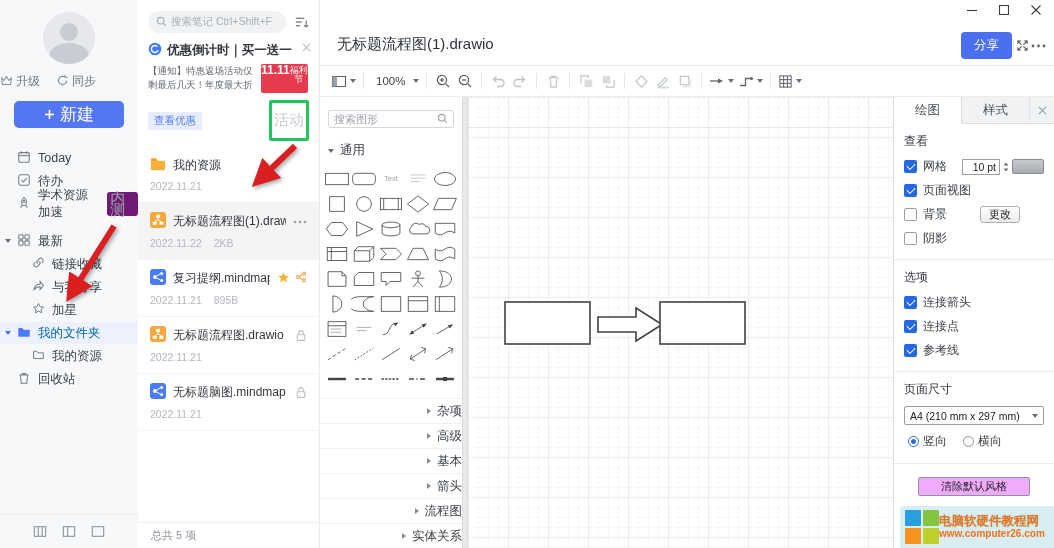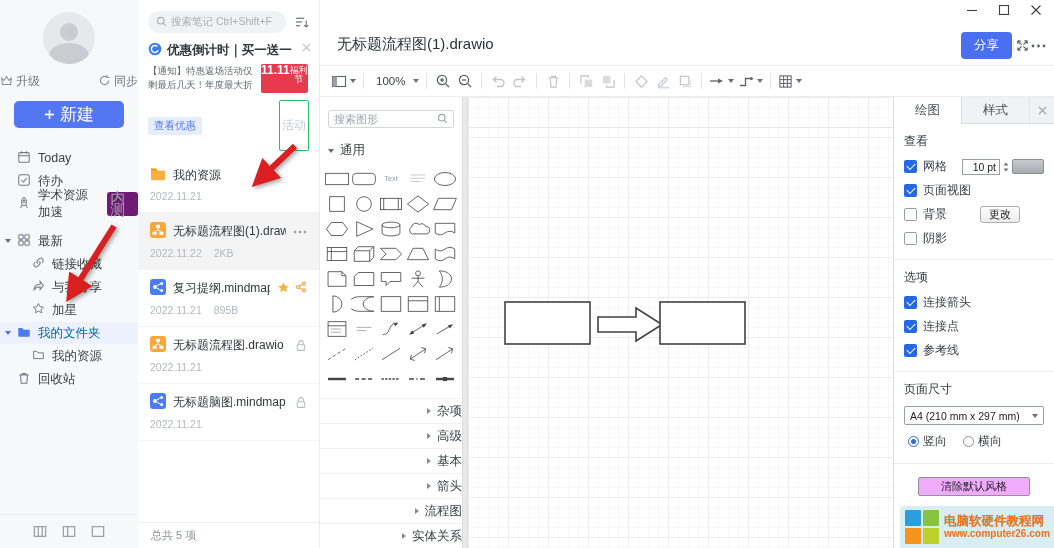--- a/index.html
+++ b/index.html
@@ -5,21 +5,21 @@
 *{margin:0;padding:0;box-sizing:border-box}
 html,body{width:1054px;height:548px;overflow:hidden}
 body{font-family:"Liberation Sans","DejaVu Sans",sans-serif;background:#fff;color:#33373d;font-size:13px}
 .app{position:relative;width:1054px;height:548px;display:flex;overflow:hidden}
 
 
 .sidebar{width:138px;flex-shrink:0;background:#f7f8fa;position:relative;padding-top:12px}
 .avatar{width:52px;height:52px;border-radius:50%;background:#e6e8ec;margin:0 auto;position:relative;overflow:hidden}
 .av-head{position:absolute;left:17px;top:11px;width:18px;height:18px;border-radius:50%;background:#c9ccd2}
 .av-body{position:absolute;left:6px;top:31px;width:40px;height:26px;border-radius:50% 50% 0 0;background:#c9ccd2}
-.account-row{display:flex;justify-content:space-between;gap:16px;margin-top:9px;font-size:12px;color:#6e737c}
+.account-row{display:flex;justify-content:flex-start;gap:16px;margin-top:9px;font-size:12px;color:#6e737c}
 .acct{display:flex;align-items:center;gap:3px;cursor:pointer}
 .new-btn{display:flex;align-items:center;justify-content:center;gap:5px;margin:11px 14px 0;height:27px;background:#5476f2;border:none;border-radius:5px;color:#fff;font-size:17px;cursor:pointer;width:calc(100% - 28px)}
 .nav{margin-top:19px}
 .nav-item{position:relative;height:22px;margin-bottom:1px;display:flex;align-items:center;gap:7px;padding-left:17px;font-size:12.5px;color:#3b3f46;cursor:pointer}
 .nav-item.indent{padding-left:32px}
 .nav-item.sel{color:#0369a1;background:#ecf1fd}
 .nav-gap{height:14px}
 .nv-badge{font-size:15px;color:#9aa0a8;background:#701a75;border-radius:3px;padding:0 3px;line-height:12px}
 .exp-caret{position:absolute;left:5px;top:9px}
 .sidebar-footer{position:absolute;bottom:0;left:0;width:100%;height:34px;display:flex;align-items:center;justify-content:center;gap:15px;border-top:1px solid #efeff2}
@@ -33,21 +33,21 @@
 .promo{margin:3px 10px 6px;position:relative}
 .promo-head{display:flex;align-items:center;gap:5px;font-size:12.5px;font-weight:bold;color:#33373d}
 .promo-close{position:absolute;right:-2px;top:1px;cursor:pointer;display:flex}
 .promo-bodyrow{display:flex;gap:7px;margin-top:5px;align-items:flex-start}
 .promo-text{width:106px;font-size:9.5px;line-height:14px;color:#61666e;max-height:29px;overflow:hidden}
 .promo-badge{width:47px;height:29px;background:#e63a4e;border-radius:2px;color:#fff;text-align:center;display:flex;flex-direction:row;justify-content:center;line-height:1}
 .promo-badge b{font-size:12px;font-style:normal}
 .promo-badge i{font-size:9px;font-style:normal;margin-top:2px}
 .promo-foot{display:flex;justify-content:space-between;align-items:center;margin-top:7px}
 .promo-cta{background:#e7edfc;color:#5478ef;font-size:10.5px;padding:2px 6px;border-radius:2px;cursor:pointer}
-.promo-tag{font-size:12px;color:#c6cad1;border:1px solid #22c55e;border-radius:2px;padding:16px 2px}
+.promo-tag{font-size:15px;color:#c6cad1;border:3px solid #22c55e;border-radius:2px;padding:8px 2px}
 .file-list{margin-top:4px}
 .file-item{position:relative;padding:9px 12px 10px;border-bottom:1px solid #f3f4f6;cursor:pointer}
 .file-item.sel{background:#f4f4f5}
 .file-head{display:flex;align-items:center;gap:7px}
 .file-name{flex:1;font-size:12px;color:#33373d;white-space:nowrap;overflow:hidden}
 .file-trail{display:flex;align-items:center;gap:5px}
 .file-meta{display:flex;gap:12px;margin-top:6px;font-size:10.5px;color:#b4b8bf}
 .file-footer{position:absolute;bottom:0;left:0;width:100%;height:26px;background:#fff;border-top:1px solid #efeff2;display:flex;align-items:center;padding-left:13px;font-size:11px;color:#8d929b}
 
 
@@ -112,21 +112,21 @@
 .mini-btn{height:17px;border:1px solid #aaadb2;border-radius:3px;background:linear-gradient(#fdfdfd,#ececee);font-size:11px;color:#222;padding:0 8px;cursor:pointer;margin-right:24px}
 .selectbox{height:19px;border:1px solid #9a9ea5;border-radius:2px;display:flex;align-items:center;justify-content:space-between;padding:0 5px;font-size:10.5px;color:#222;background:#fff;cursor:pointer;margin-bottom:8px}
 .radio-row{display:flex;gap:16px;margin:2px 0 8px 4px;align-items:center}
 .radio{display:flex;align-items:center;gap:4px;color:#3c4046;cursor:pointer}
 .rdot{width:11px;height:11px;border-radius:50%;border:1px solid #8f9399;background:#fff;position:relative}
 .rdot.on{border-color:#2e6be6}
 .rdot.on::after{content:"";position:absolute;left:2px;top:2px;width:5px;height:5px;border-radius:50%;background:#2e6be6}
 .clear-btn{margin:13px 24px;height:19px;border:1px solid #8f9399;background:#f0abfc;font-size:11px;color:#222;cursor:pointer;border-radius:2px}
 
 
-.watermark{position:absolute;right:0;bottom:0;width:154px;height:42px;background:#d9eef3;display:flex;align-items:center;gap:5px;padding:4px 5px;z-index:5;border-radius:3px 0 0 0}
+.watermark{position:absolute;right:0;bottom:0;width:154px;height:42px;background:#d9eef3;display:flex;align-items:center;padding:4px 5px;z-index:5;border-radius:3px 0 0 0}
 .wm-logo{display:grid;grid-template-columns:16px 16px;grid-template-rows:16px 16px;gap:2px}
 .wm-sq{border-radius:1px}
 .wm-text{display:flex;flex-direction:column;line-height:1.15}
 .wm-l1{font-size:12.5px;font-weight:bold;color:#f2711c;text-shadow:0 0 1px #7fd4d4;white-space:nowrap}
 .wm-l2{font-size:10px;font-weight:bold;color:#f2711c}
 .anno{position:absolute;z-index:6;filter:drop-shadow(2px 2px 2px rgba(0,0,0,.35));pointer-events:none}
 </style>
 </head>
 <body>
 

